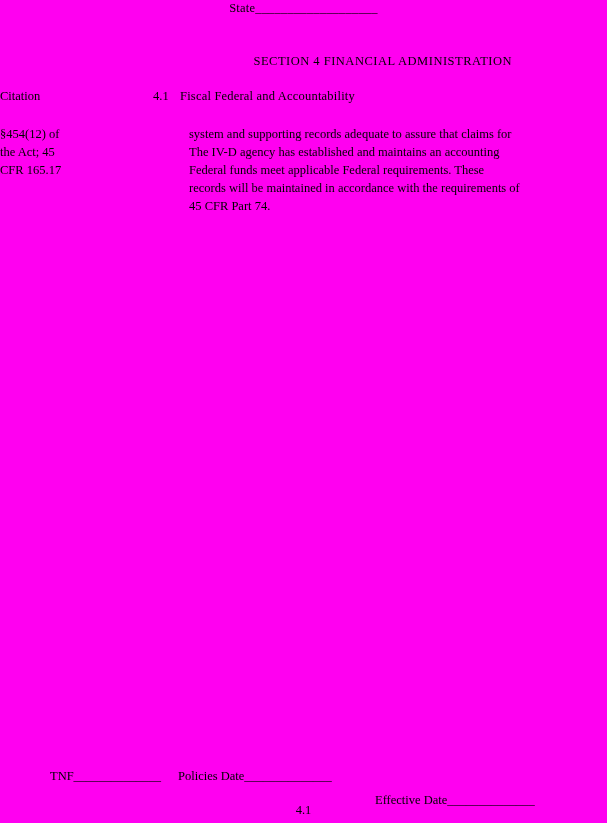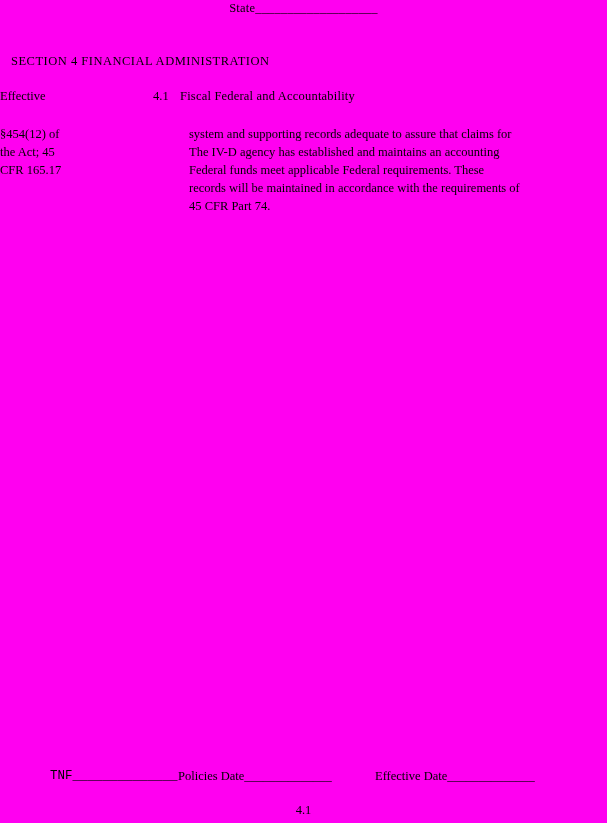--- a/index.html
+++ b/index.html
@@ -30,24 +30,23 @@
     letter-spacing: 0.2px;
   }
   .state-line .state-label {
     white-space: pre;
   }
   .section-title {
     position: absolute;
     top: 54px;
     left: 0;
     width: 512px;
-    text-align: left;
+    text-align: right;
     font-size: 12.5px;
     letter-spacing: 0.5px;
-    margin-left: 11px;
   }
   .citation-row {
     position: absolute;
     top: 89px;
     left: 0;
     width: 607px;
     font-size: 12.5px;
   }
   .citation-row .cit-label {
     position: absolute;
@@ -98,23 +97,23 @@
     top: 769px;
     left: 0;
     width: 607px;
     font-size: 12.5px;
   }
   .footer-line .fitem {
     position: absolute;
     top: 0;
     white-space: pre;
   }
-  .footer-line .f1 { left: 50px; font-family: Liberation Mono, monospace; }
+  .footer-line .f1 { left: 50px; }
   .footer-line .f2 { left: 178px; }
-  .footer-line .f3 { left: 375px; }
+  .footer-line .f3 { left: 375px; margin-top: 24px; }
   .page-number {
     position: absolute;
     top: 803px;
     left: 0;
     width: 607px;
     text-align: center;
     font-size: 12.5px;
   }
 </style>
 </head>
@@ -122,21 +121,21 @@
 
 <div class="page">
 
   <div class="state-line">
     <span class="state-label">State</span><span>___________________</span>
   </div>
 
   <div class="section-title">SECTION 4  FINANCIAL ADMINISTRATION</div>
 
   <div class="citation-row">
-    <span class="cit-label">Effective</span>
+    <span class="cit-label">Citation</span>
     <span class="item-num">4.1</span>
     <span class="item-title">Fiscal Federal and Accountability</span>
   </div>
 
   <div class="body-block">
     <div class="cite-col">
       <div>§454(12) of</div>
       <div>the Act; 45</div>
       <div>CFR 165.17</div>
     </div>

